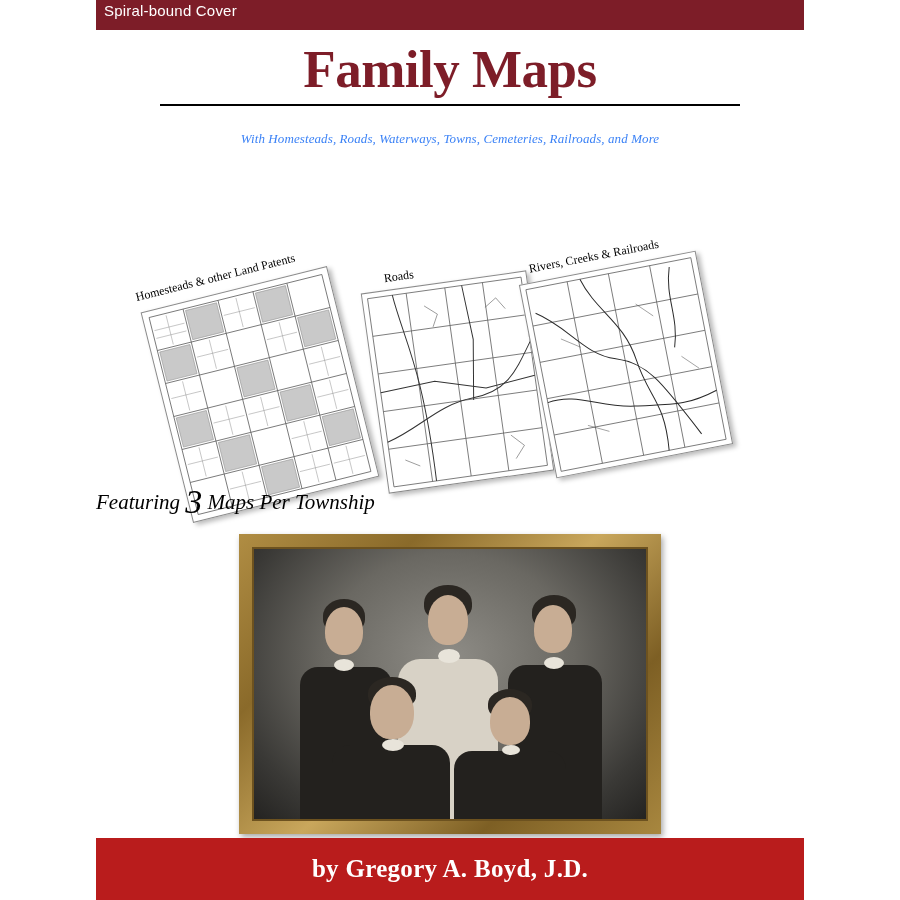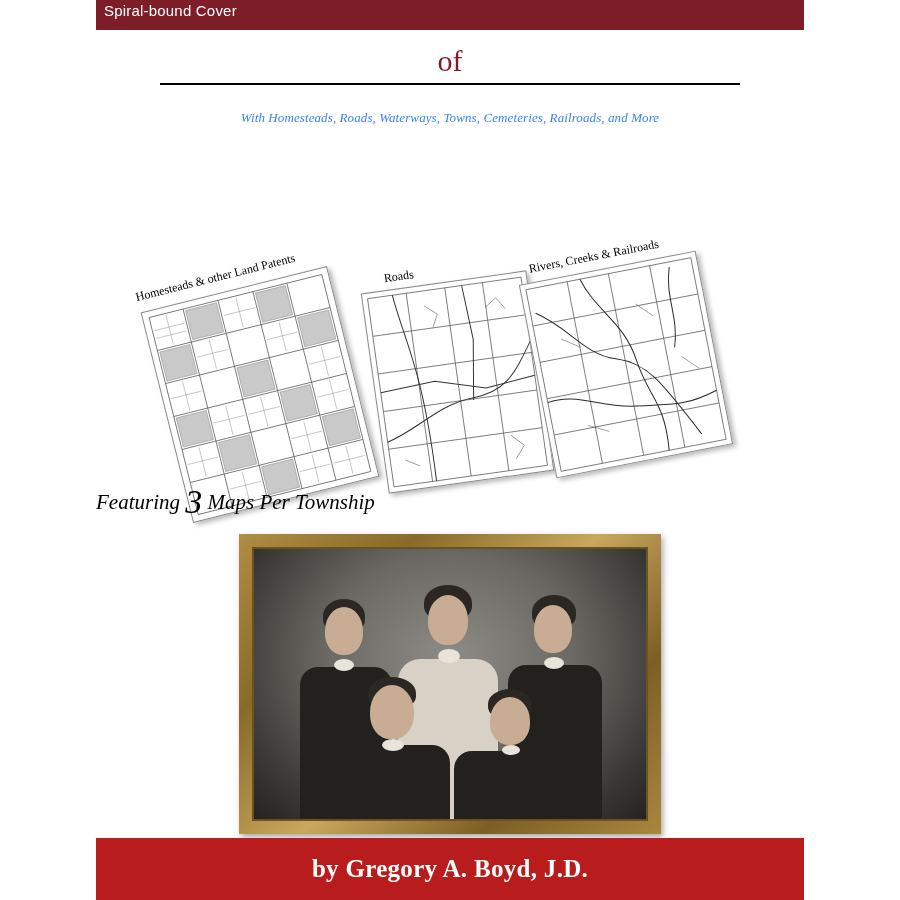--- a/index.html
+++ b/index.html
@@ -218,21 +218,21 @@
 
 <div class="page">
 
   <div class="cover">
 
     <div class="top-bar">
       <div class="spiral-label">Spiral-bound Cover</div>
     </div>
 
     <div class="title-block">
-      <div class="title-of">of</div>
+      <div class="title-main">Family Maps</div>
       <div class="rule"></div>
       <div class="subtitle">With Homesteads, Roads, Waterways, Towns, Cemeteries, Railroads, and More</div>
     </div>
 
     <div class="maps-area">
 
       <div class="map-card" style="left:68px; top:38px; width:190px; height:215px; transform: rotate(-14deg);">
         <svg class="map-grid" viewBox="0 0 190 215" preserveAspectRatio="none">
           <g stroke="#666" stroke-width="0.8" fill="none">
             <rect x="6" y="6" width="178" height="203"></rect>

